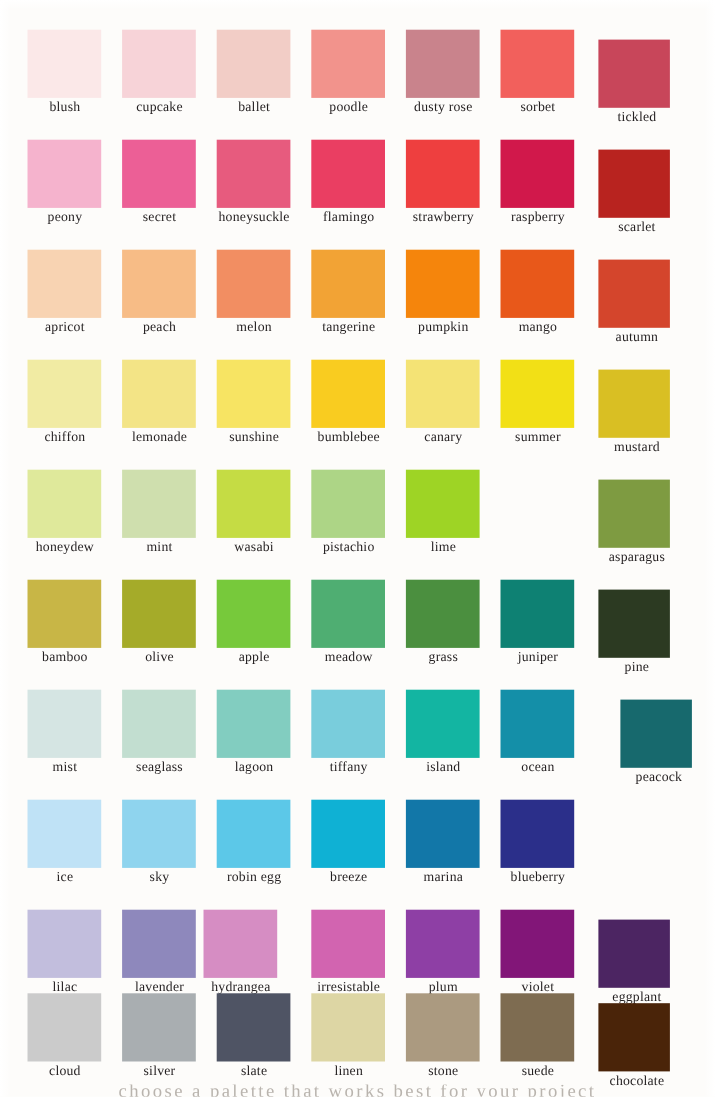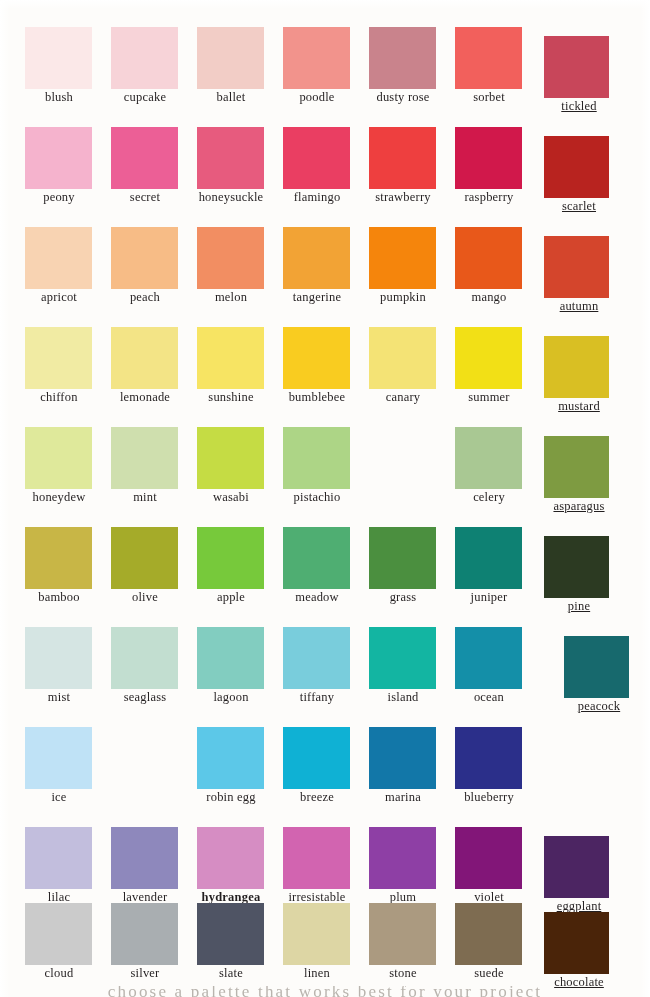--- a/index.html
+++ b/index.html
@@ -56,21 +56,20 @@
   }
   
   .swatch-cell.col-last .swatch-chip {
     top: 26px;
     height: 62px;
     left: 4px;
     width: 65px;
   }
   .swatch-cell.col-last .swatch-label {
     top: 89px;
-    text-decoration: underline;
   }
   
   #bottom-clipped-row {
     position: absolute;
     left: 0;
     top: 986px;
     width: 650px;
     height: 11px;
     overflow: hidden;
   }
@@ -228,23 +227,23 @@
           <div class="swatch-label">mint</div>
         </div>
         <div class="swatch-cell" style="left: 192px;">
           <div class="swatch-chip" title="#c5dc44" style="background: rgb(197, 220, 68);"></div>
           <div class="swatch-label">wasabi</div>
         </div>
         <div class="swatch-cell" style="left: 278px;">
           <div class="swatch-chip" title="#add586" style="background: rgb(173, 213, 134);"></div>
           <div class="swatch-label">pistachio</div>
         </div>
-        <div class="swatch-cell" style="left: 450px;">
-          <div class="swatch-chip" title="#a9c893" style="background: rgb(169, 200, 147);"></div>
-          <div class="swatch-label">celery</div>
+        <div class="swatch-cell" style="left: 364px;">
+          <div class="swatch-chip" title="#9ed425" style="background: rgb(158, 212, 37);"></div>
+          <div class="swatch-label">lime</div>
         </div>
         <div class="swatch-cell col-last" style="left: 540px;">
           <div class="swatch-chip" title="#7e9b41" style="background: rgb(126, 155, 65);"></div>
           <div class="swatch-label">asparagus</div>
         </div>
       </div>
       <div class="palette-row" style="top: 510px;">
         <div class="swatch-cell" style="left: 20px;">
           <div class="swatch-chip" title="#c8b646" style="background: rgb(200, 182, 70);"></div>
           <div class="swatch-label">bamboo</div>
@@ -302,20 +301,24 @@
         <div class="swatch-cell col-last" style="left: 560px;">
           <div class="swatch-chip" title="#17696d" style="background: rgb(23, 105, 109);"></div>
           <div class="swatch-label">peacock</div>
         </div>
       </div>
       <div class="palette-row" style="top: 710px;">
         <div class="swatch-cell" style="left: 20px;">
           <div class="swatch-chip" title="#bfe2f6" style="background: rgb(191, 226, 246);"></div>
           <div class="swatch-label">ice</div>
         </div>
+        <div class="swatch-cell" style="left: 106px;">
+          <div class="swatch-chip" title="#8fd4ee" style="background: rgb(143, 212, 238);"></div>
+          <div class="swatch-label">sky</div>
+        </div>
         <div class="swatch-cell" style="left: 192px;">
           <div class="swatch-chip" title="#5cc8e8" style="background: rgb(92, 200, 232);"></div>
           <div class="swatch-label">robin egg</div>
         </div>
         <div class="swatch-cell" style="left: 278px;">
           <div class="swatch-chip" title="#0fb1d4" style="background: rgb(15, 177, 212);"></div>
           <div class="swatch-label">breeze</div>
         </div>
         <div class="swatch-cell" style="left: 364px;">
           <div class="swatch-chip" title="#1277a8" style="background: rgb(18, 119, 168);"></div>
@@ -328,21 +331,21 @@
       </div>
       <div class="palette-row" style="top: 810px;">
         <div class="swatch-cell" style="left: 20px;">
           <div class="swatch-chip" title="#c2bedd" style="background: rgb(194, 190, 221);"></div>
           <div class="swatch-label">lilac</div>
         </div>
         <div class="swatch-cell" style="left: 106px;">
           <div class="swatch-chip" title="#8e88bc" style="background: rgb(142, 136, 188);"></div>
           <div class="swatch-label">lavender</div>
         </div>
-        <div class="swatch-cell" style="left: 192px; font-weight: bold;">
+        <div class="swatch-cell" style="left: 180px;">
           <div class="swatch-chip" title="#d68dc3" style="background: rgb(214, 141, 195);"></div>
           <div class="swatch-label">hydrangea</div>
         </div>
         <div class="swatch-cell" style="left: 278px;">
           <div class="swatch-chip" title="#d264b0" style="background: rgb(210, 100, 176);"></div>
           <div class="swatch-label">irresistable</div>
         </div>
         <div class="swatch-cell" style="left: 364px;">
           <div class="swatch-chip" title="#8e3fa5" style="background: rgb(142, 63, 165);"></div>
           <div class="swatch-label">plum</div>

